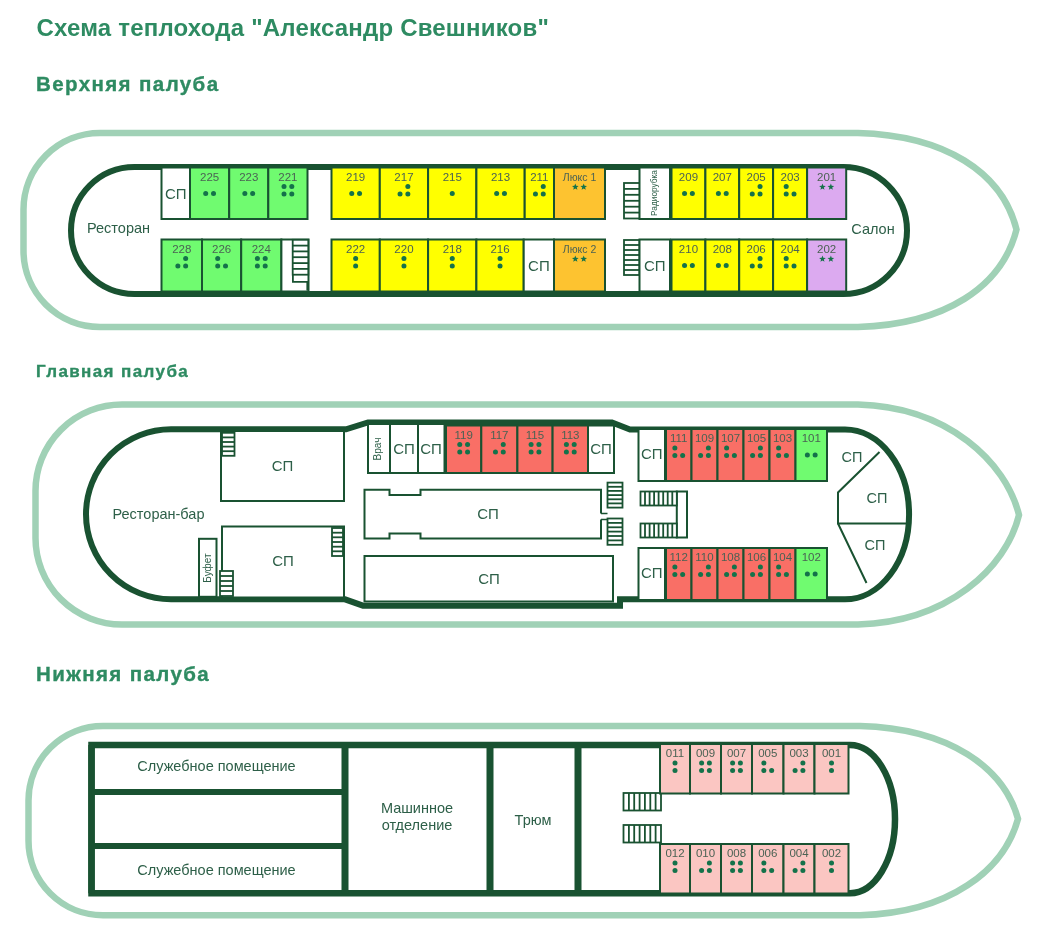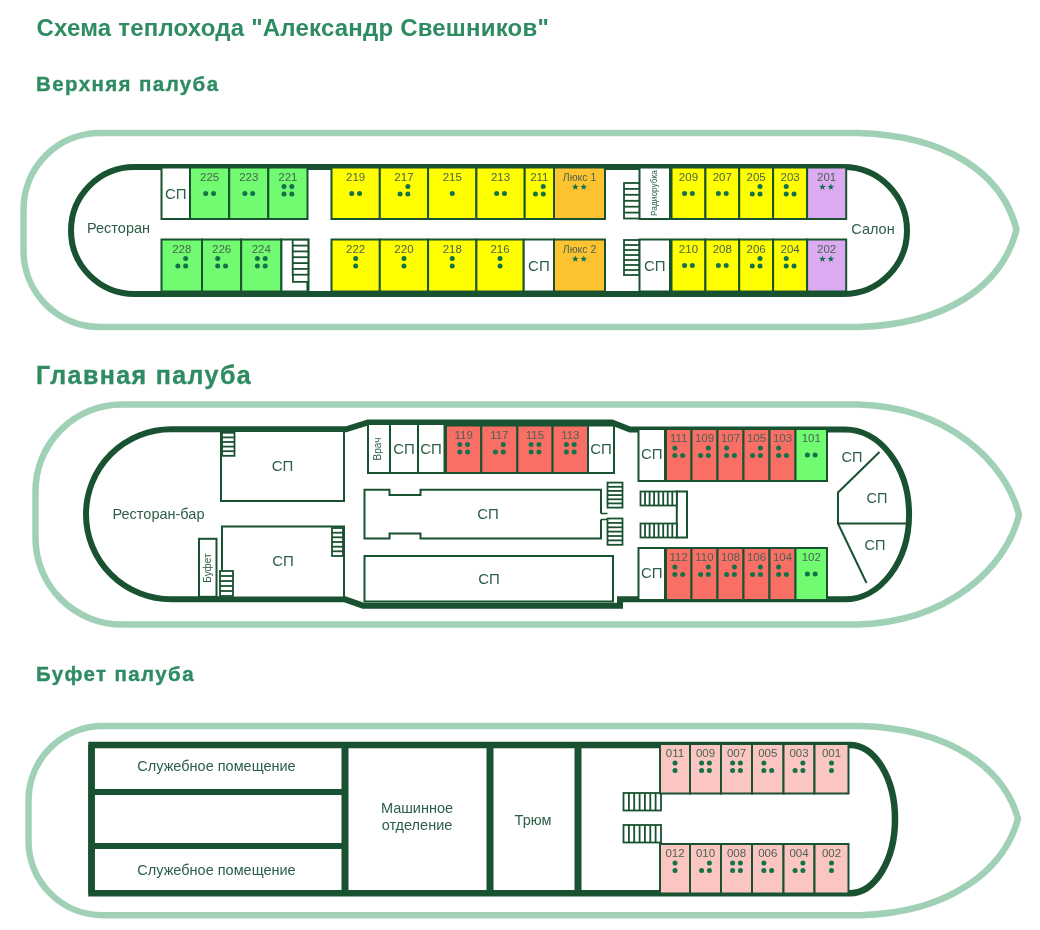--- a/index.html
+++ b/index.html
@@ -8,22 +8,22 @@
          font-family:"Liberation Sans", sans-serif; }
   .hd { position:absolute; color:#2e8b62; font-weight:bold; line-height:1; white-space:nowrap; }
   .hd2 { position:absolute; color:#2e8b62; font-weight:bold; line-height:1; white-space:nowrap; -webkit-text-stroke:0.35px #2e8b62; }
   svg { position:absolute; left:0; top:0; }
   svg text { font-family:"Liberation Sans", sans-serif; }
 </style>
 </head>
 <body>
 <div class="hd" style="left:36.5px;top:15.8px;font-size:24px;letter-spacing:0.2px">Схема теплохода "Александр Свешников"</div>
 <div class="hd2" style="left:36px;top:74px;font-size:20.5px;letter-spacing:1.4px">Верхняя палуба</div>
-<div class="hd2" style="left:36px;top:362.5px;font-size:25px;letter-spacing:1.4px">Главная палуба</div>
-<div class="hd2" style="left:36px;top:663.8px;font-size:20.5px;letter-spacing:1.4px">Буфет палуба</div>
+<div class="hd2" style="left:36px;top:362.5px;font-size:17px;letter-spacing:1.4px">Главная палуба</div>
+<div class="hd2" style="left:36px;top:663.8px;font-size:20.5px;letter-spacing:1.4px">Нижняя палуба</div>
 <svg width="1040" height="930" viewBox="0 0 1040 930">
 <path d="M 100 133 H 858 C 945 135.5 1002 172 1016.5 229.5 C 1002 287 945 324.5 858 327 H 100 A 76.5 76.5 0 0 1 23.5 250.5 V 209.5 A 76.5 76.5 0 0 1 100 133 Z" fill="none" stroke="#a0d1b6" stroke-width="6.5"></path>
 <rect x="71" y="167" width="836" height="127" rx="63.5" ry="63.5" fill="none" stroke="#195231" stroke-width="6"></rect>
 <text x="118.5" y="233" font-size="14.5" fill="#2d5f48" text-anchor="middle" font-weight="normal">Ресторан</text>
 <text x="873" y="234" font-size="14.5" fill="#2d5f48" text-anchor="middle" font-weight="normal">Салон</text>
 <rect x="161.5" y="167.5" width="28.5" height="51.5" fill="#fff" stroke="#195231" stroke-width="2"></rect>
 <text x="175.7" y="198.5" font-size="15" fill="#2d5f48" text-anchor="middle" font-weight="normal">СП</text>
 <rect x="190" y="167.5" width="39.19999999999999" height="51.5" fill="#70fb70" stroke="#195231" stroke-width="2"></rect>
 <text x="209.6" y="180.5" font-size="11.5" fill="#4b6254" text-anchor="middle" font-weight="normal">225</text>
 <circle cx="205.7" cy="193.5" r="2.5" fill="#14724a"></circle>

